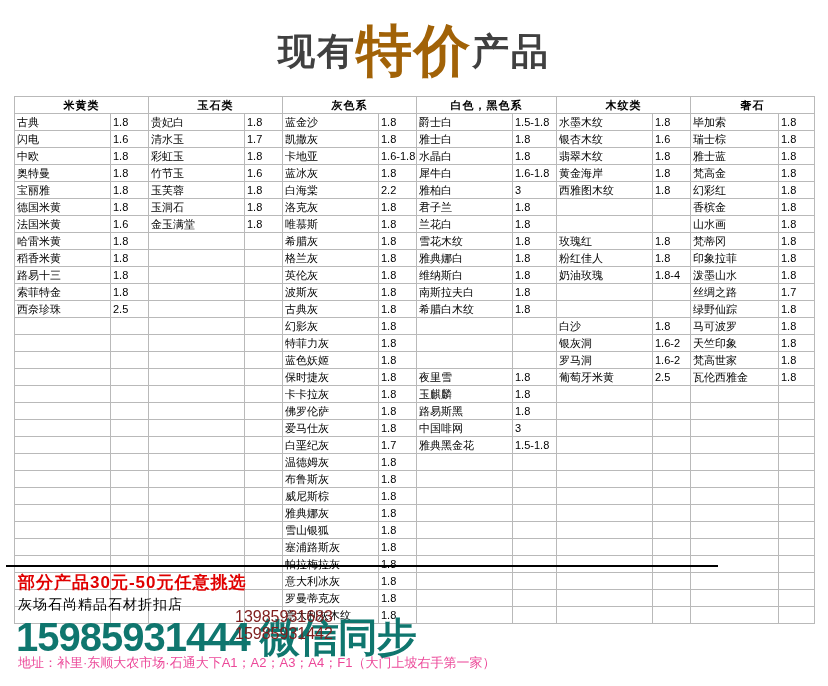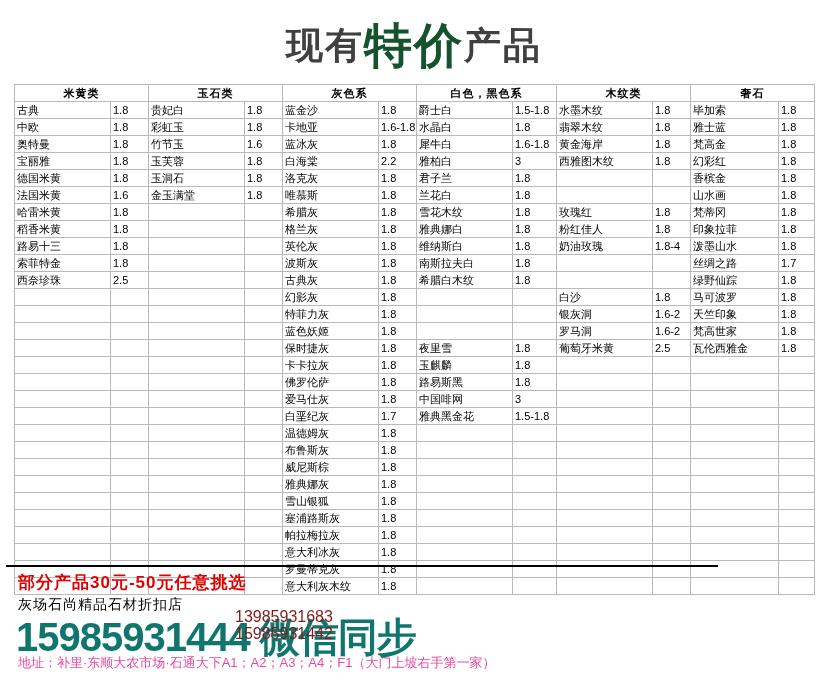--- a/index.html
+++ b/index.html
@@ -13,21 +13,21 @@
   
   .title{
     text-align:center;
     padding-top:14px;
     font-family:"Liberation Serif","DejaVu Serif",serif;
     font-weight:bold;
     letter-spacing:2px;
     white-space:nowrap;
   }
   .title .t-black{font-size:37px;color:#404040;vertical-align:middle;}
-  .title .t-red{font-size:48px;color:#14532d;vertical-align:middle;}
+  .title .t-red{font-size:56px;color:#a16207;vertical-align:middle;}
 
   
   .tbl-wrap{margin:6px 14px 0 14px;}
   table.grid{
     border-collapse:collapse;
     width:800px;
     table-layout:fixed;
     padding-left:16px;
   }
   table.grid td{
@@ -120,20 +120,34 @@
             <td class="name">蓝金沙</td>
             <td class="price">1.8</td>
             <td class="name">爵士白</td>
             <td class="price">1.5-1.8</td>
             <td class="name">水墨木纹</td>
             <td class="price">1.8</td>
             <td class="name">毕加索</td>
             <td class="price">1.8</td>
           </tr>
           <tr>
+            <td class="name">闪电</td>
+            <td class="price">1.6</td>
+            <td class="name">清水玉</td>
+            <td class="price">1.7</td>
+            <td class="name">凯撒灰</td>
+            <td class="price">1.8</td>
+            <td class="name">雅士白</td>
+            <td class="price">1.8</td>
+            <td class="name">银杏木纹</td>
+            <td class="price">1.6</td>
+            <td class="name">瑞士棕</td>
+            <td class="price">1.8</td>
+          </tr>
+          <tr>
             <td class="name">中欧</td>
             <td class="price">1.8</td>
             <td class="name">彩虹玉</td>
             <td class="price">1.8</td>
             <td class="name">卡地亚</td>
             <td class="price">1.6-1.8</td>
             <td class="name">水晶白</td>
             <td class="price">1.8</td>
             <td class="name">翡翠木纹</td>
             <td class="price">1.8</td>

